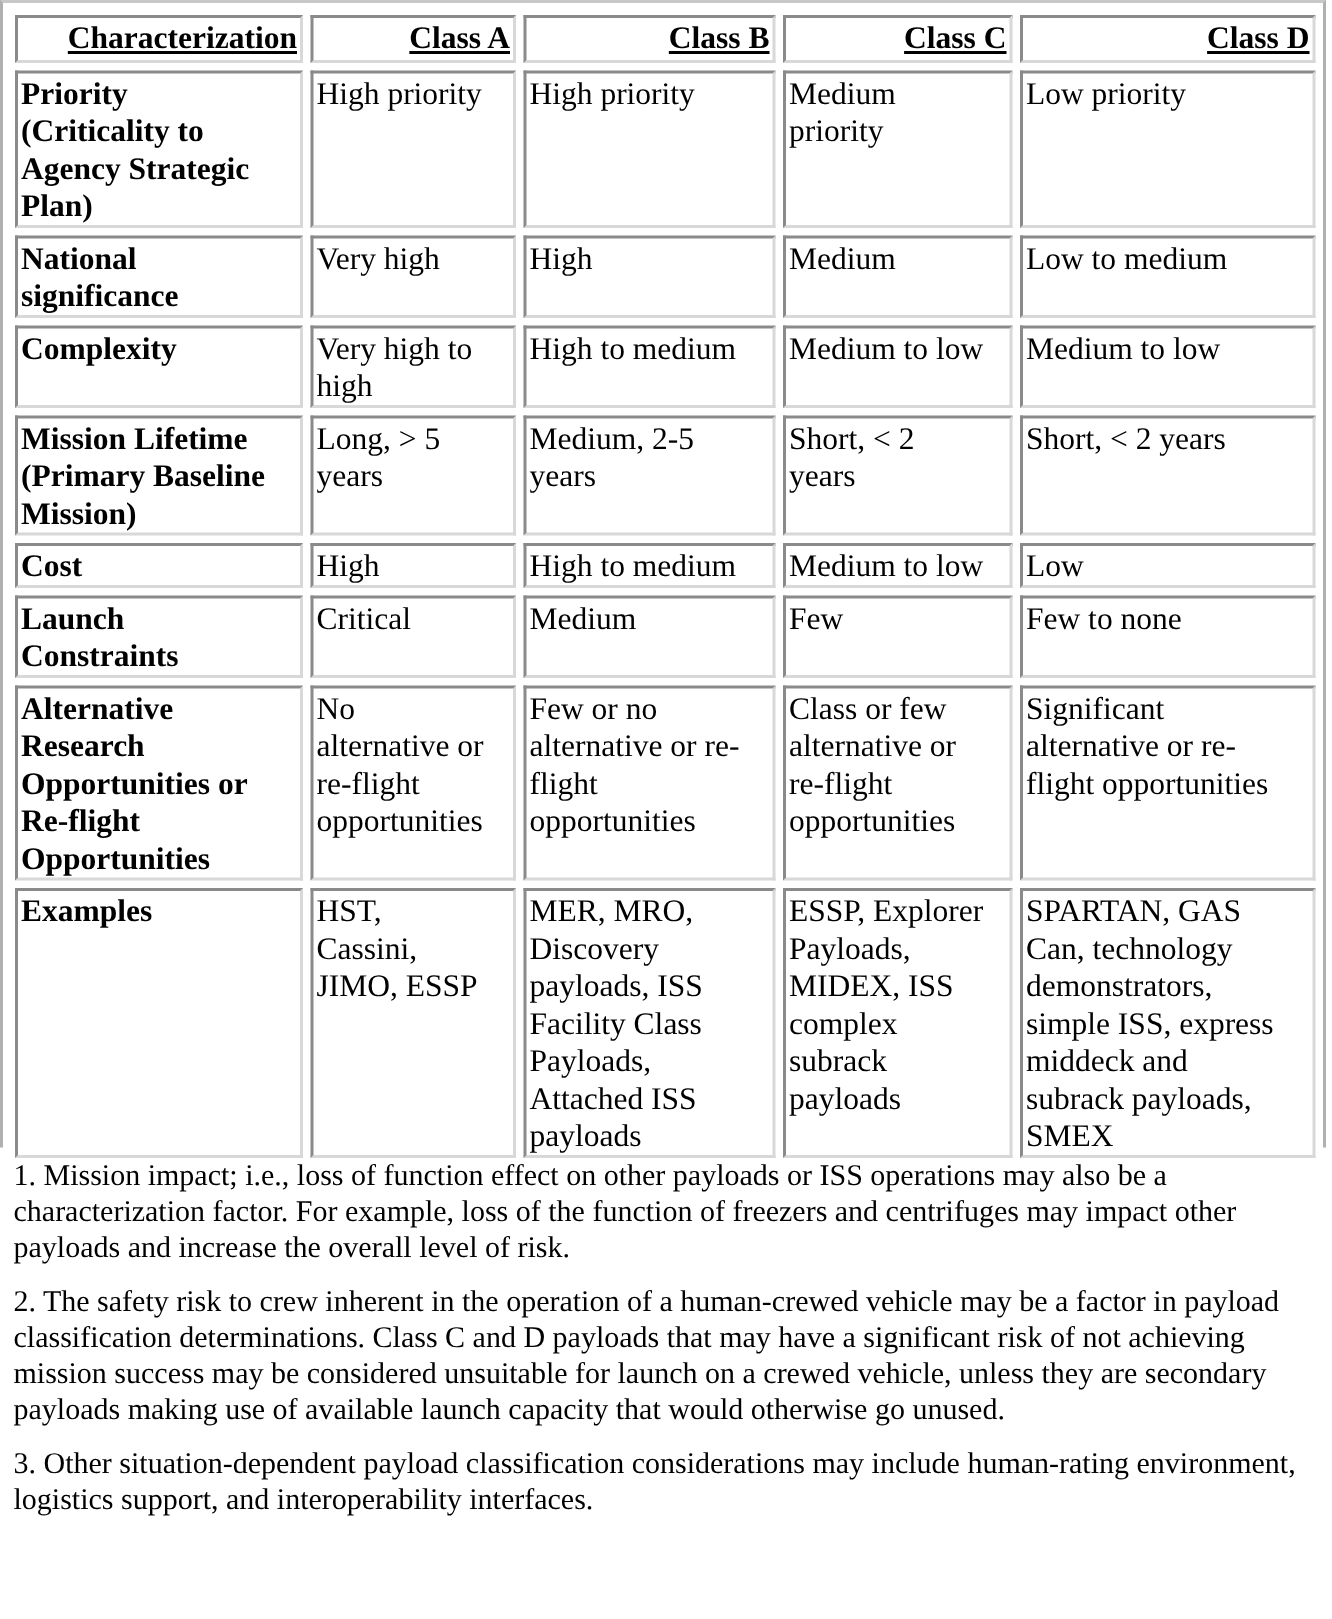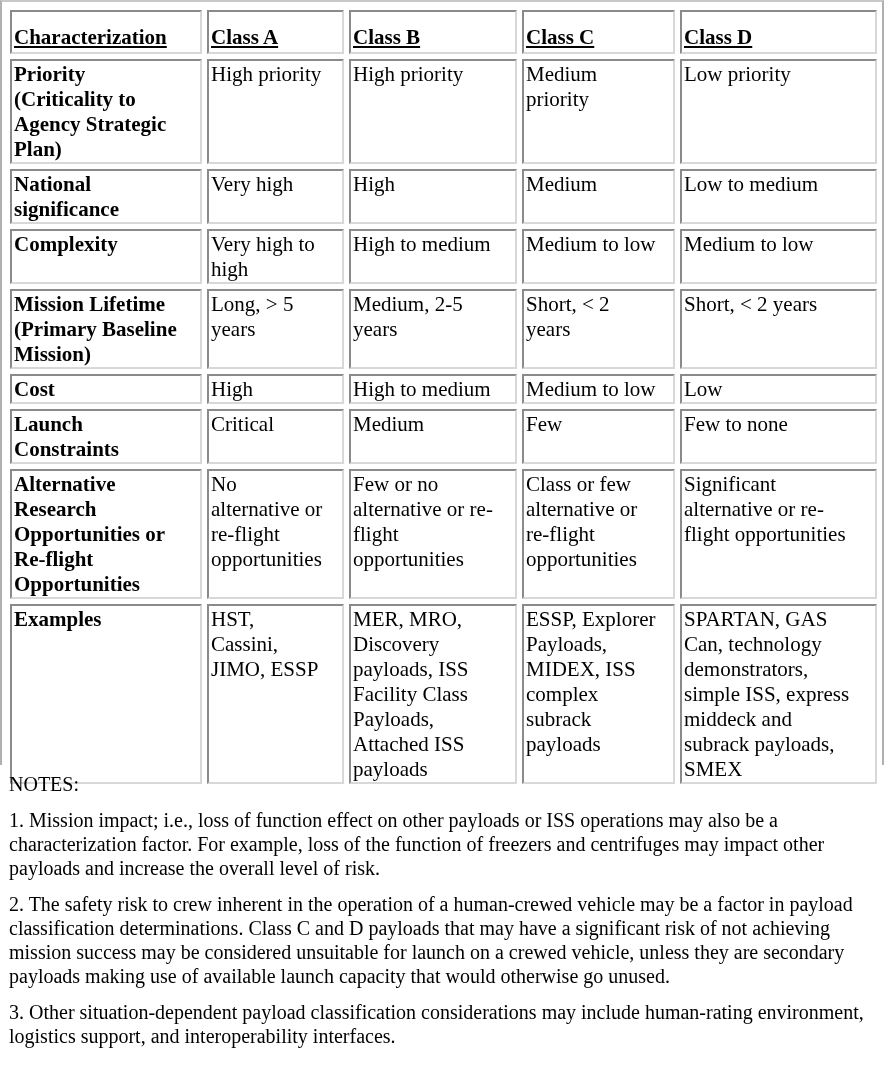--- a/index.html
+++ b/index.html
@@ -21,22 +21,22 @@
   }
   table.cls td, table.cls th {
     border-top: 2px solid #8a8a8a; border-left: 2px solid #8a8a8a;
     border-right: 2px solid #d8d8d8; border-bottom: 2px solid #d8d8d8;
     padding: 1px 17px 0 2px;
     vertical-align: top;
     font-size: 21px; line-height: 25px;
     text-align: left;
   }
   table.cls th {
-    text-align: left; font-weight: bold; text-decoration: underline;
-    padding: 13px 2px 2px 2px;
+    text-align: right; font-weight: bold; text-decoration: underline;
+    padding: 1px 2px 2px 2px;
   }
   table.cls td.rowhead { font-weight: bold; }
   .notes { position: absolute; left: 9px; top: 772px; width: 876px; font-size: 20px; line-height: 24px; }
   .notes p { margin: 0 0 12px 0; }
   .notes .title { margin-bottom: 12px; }
 </style>
 </head>
 <body>
 
 <div class="outer"></div>
@@ -112,17 +112,16 @@
         <td class="rowhead">Examples</td>
         <td>HST, Cassini, JIMO, ESSP</td>
         <td>MER, MRO, Discovery payloads, ISS Facility Class Payloads, Attached ISS payloads</td>
         <td>ESSP, Explorer Payloads, MIDEX, ISS complex subrack payloads</td>
         <td>SPARTAN, GAS Can, technology demonstrators, simple ISS, express middeck and subrack payloads, SMEX</td>
       </tr>
     </tbody>
 </table>
 
 <div class="notes">
-  <p class="title">NOTES:</p>
   <p>1. Mission impact; i.e., loss of function effect on other payloads or ISS operations may also be a characterization factor. For example, loss of the function of freezers and centrifuges may impact other payloads and increase the overall level of risk.</p>
   <p>2. The safety risk to crew inherent in the operation of a human-crewed vehicle may be a factor in payload classification determinations. Class C and D payloads that may have a significant risk of not achieving mission success may be considered unsuitable for launch on a crewed vehicle, unless they are secondary payloads making use of available launch capacity that would otherwise go unused.</p>
   <p>3. Other situation-dependent payload classification considerations may include human-rating environment, logistics support, and interoperability interfaces.</p>
 </div>
 
 </body></html>

